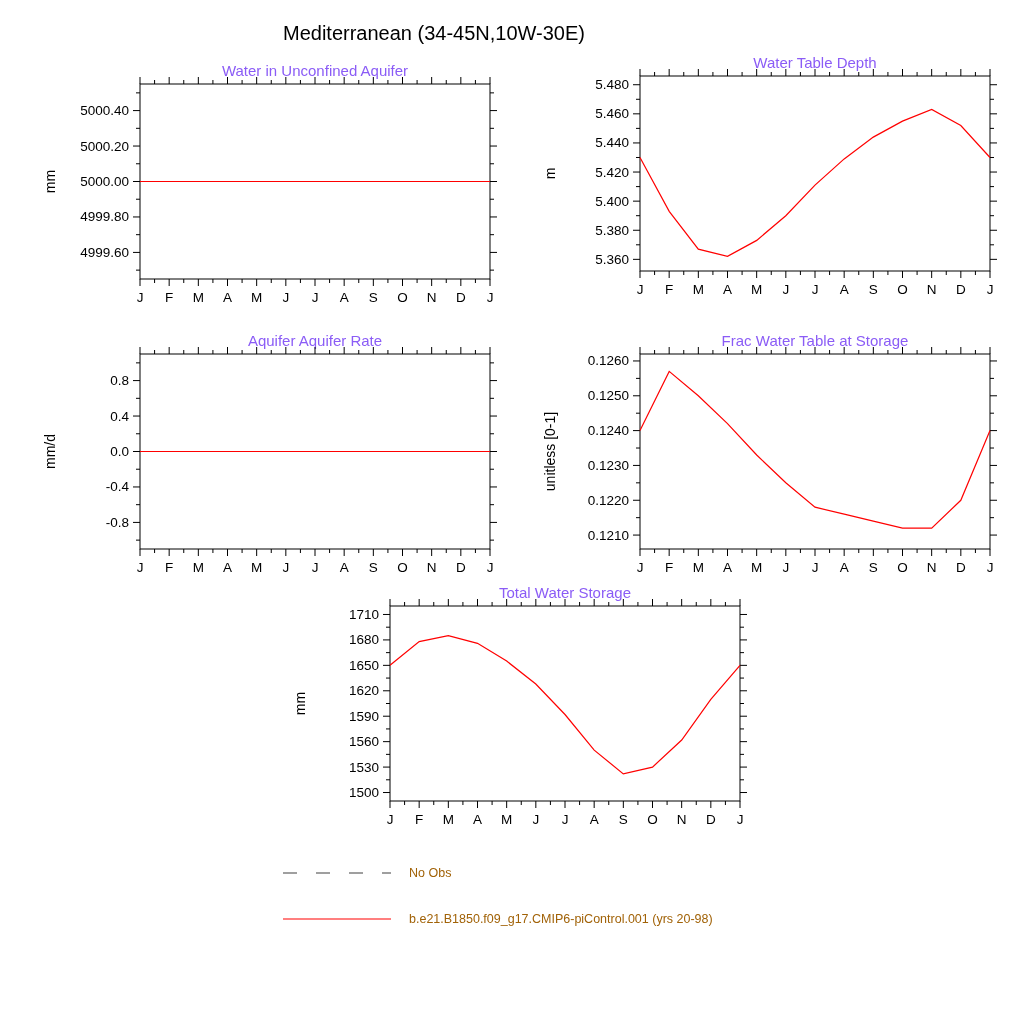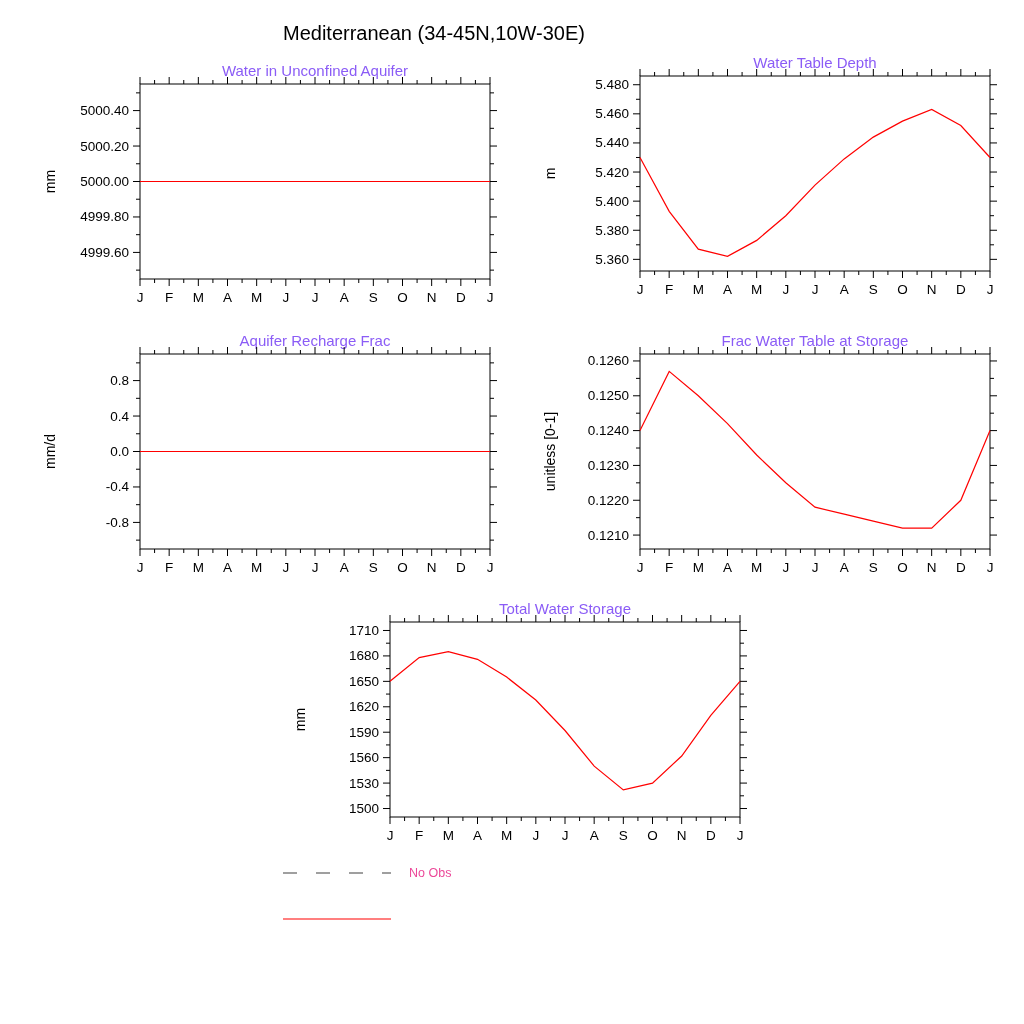--- a/index.html
+++ b/index.html
@@ -9,21 +9,21 @@
   .main-title { position:absolute; top:22px; left:0; width:868px; text-align:center;
     font-size:20px; color:#000; }
   .panel { position:absolute; width:470px; height:258px; }
   .panel-title { position:absolute; top:2px; left:105px; width:350px; text-align:center;
     font-size:15px; color:#8b5cf6; }
   svg.chart { position:absolute; top:0; left:0; }
   svg text { font-family:"Liberation Sans","DejaVu Sans",sans-serif; }
   .legend { position:absolute; left:283px; top:866px; }
   .legend-row { display:flex; align-items:center; height:14px; margin-bottom:32px; }
   .legend-row svg { margin-right:18px; }
-  .legend-row span { font-size:12.5px; color:#ec4899; white-space:nowrap; }
+  .legend-row span { font-size:12.5px; color:#a16207; white-space:nowrap; }
 </style>
 </head>
 <body>
 
 <div class="page">
 
   <div class="main-title">Mediterranean (34-45N,10W-30E)</div>
 
   <div class="panel" style="left:35px; top:60px;">
     <div class="panel-title">Water in Unconfined Aquifer</div>
@@ -223,21 +223,21 @@
         <line x1="105" y1="76.38805970149474" x2="101" y2="76.38805970149474" stroke="#000"></line>
         <line x1="455" y1="76.38805970149474" x2="459" y2="76.38805970149474" stroke="#000"></line>
         <line x1="105" y1="47.28358208955495" x2="101" y2="47.28358208955495" stroke="#000"></line>
         <line x1="455" y1="47.28358208955495" x2="459" y2="47.28358208955495" stroke="#000"></line>
         <text x="20" y="121.5" text-anchor="middle" font-size="14" fill="#000" transform="rotate(-90 20 121.5)">m</text>
         <polyline points="105.0,105.5 134.2,159.3 163.3,197.2 192.5,204.4 221.7,188.4 250.8,163.7 280.0,133.1 309.2,106.9 338.3,85.1 367.5,69.1 396.7,57.5 425.8,73.5 455.0,105.5" fill="none" stroke="#ff0000" stroke-width="1.2"></polyline>
       </svg>
   </div>
 
   <div class="panel" style="left:35px; top:330px;">
-    <div class="panel-title">Aquifer Recharge Frac</div>
+    <div class="panel-title">Aquifer Aquifer Rate</div>
     <svg class="chart" width="470" height="258">
         <rect x="105" y="24" width="350" height="195" fill="none" stroke="#000" stroke-width="1"></rect>
         <line x1="105" y1="219" x2="105" y2="226" stroke="#000"></line>
         <line x1="105" y1="24" x2="105" y2="17" stroke="#000"></line>
         <text x="105" y="242" text-anchor="middle" font-size="13.5" fill="#000">J</text>
         <line x1="119.58333333333333" y1="219" x2="119.58333333333333" y2="223" stroke="#000"></line>
         <line x1="119.58333333333333" y1="24" x2="119.58333333333333" y2="20" stroke="#000"></line>
         <line x1="134.16666666666666" y1="219" x2="134.16666666666666" y2="226" stroke="#000"></line>
         <line x1="134.16666666666666" y1="24" x2="134.16666666666666" y2="17" stroke="#000"></line>
         <text x="134.16666666666666" y="242" text-anchor="middle" font-size="13.5" fill="#000">F</text>
@@ -421,21 +421,21 @@
         <line x1="455" y1="118.01785714285728" x2="459" y2="118.01785714285728" stroke="#000"></line>
         <line x1="105" y1="83.19642857142873" x2="101" y2="83.19642857142873" stroke="#000"></line>
         <line x1="455" y1="83.19642857142873" x2="459" y2="83.19642857142873" stroke="#000"></line>
         <line x1="105" y1="48.37500000000017" x2="101" y2="48.37500000000017" stroke="#000"></line>
         <line x1="455" y1="48.37500000000017" x2="459" y2="48.37500000000017" stroke="#000"></line>
         <text x="20" y="121.5" text-anchor="middle" font-size="14" fill="#000" transform="rotate(-90 20 121.5)">unitless [0-1]</text>
         <polyline points="105.0,100.6 134.2,41.4 163.3,65.8 192.5,93.6 221.7,125.0 250.8,152.8 280.0,177.2 309.2,184.2 338.3,191.1 367.5,198.1 396.7,198.1 425.8,170.3 455.0,100.6" fill="none" stroke="#ff0000" stroke-width="1.2"></polyline>
       </svg>
   </div>
 
-  <div class="panel" style="left:285px; top:598px;">
+  <div class="panel" style="left:285px; top:582px;">
     <div class="panel-title">Total Water Storage</div>
     <svg class="chart" width="470" height="258">
         <rect x="105" y="24" width="350" height="195" fill="none" stroke="#000" stroke-width="1"></rect>
         <line x1="105" y1="219" x2="105" y2="226" stroke="#000"></line>
         <line x1="105" y1="24" x2="105" y2="17" stroke="#000"></line>
         <text x="105" y="242" text-anchor="middle" font-size="13.5" fill="#000">J</text>
         <line x1="119.58333333333333" y1="219" x2="119.58333333333333" y2="223" stroke="#000"></line>
         <line x1="119.58333333333333" y1="24" x2="119.58333333333333" y2="20" stroke="#000"></line>
         <line x1="134.16666666666666" y1="219" x2="134.16666666666666" y2="226" stroke="#000"></line>
         <line x1="134.16666666666666" y1="24" x2="134.16666666666666" y2="17" stroke="#000"></line>
@@ -542,16 +542,17 @@
     <div class="legend-row">
       <svg width="108" height="14">
         <line x1="0" y1="7" x2="108" y2="7" stroke-width="1.3" stroke-dasharray="14 19" stroke="#808080"></line>
       </svg>
       <span>No Obs</span>
     </div>
     <div class="legend-row">
       <svg width="108" height="14">
         <line x1="0" y1="7" x2="108" y2="7" stroke-width="1.2" stroke="#ff0000"></line>
       </svg>
+      <span>b.e21.B1850.f09_g17.CMIP6-piControl.001 (yrs 20-98)</span>
     </div>
   </div>
 
 </div>
 
 </body></html>

